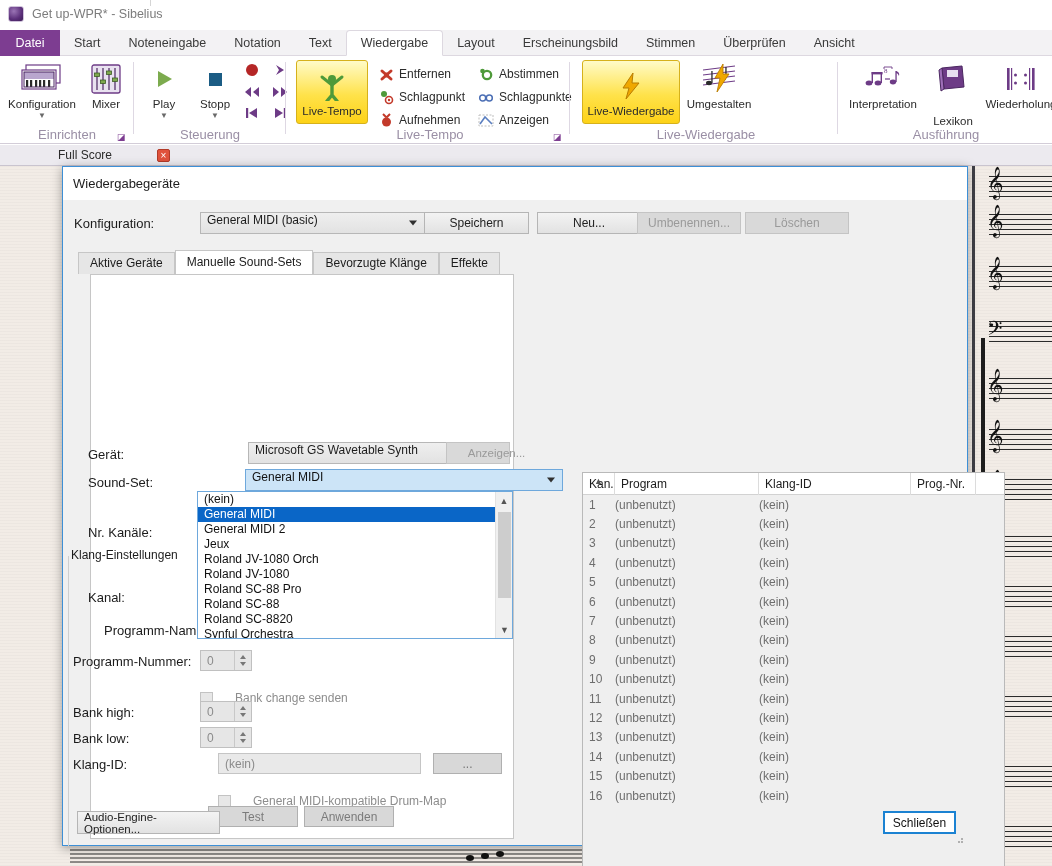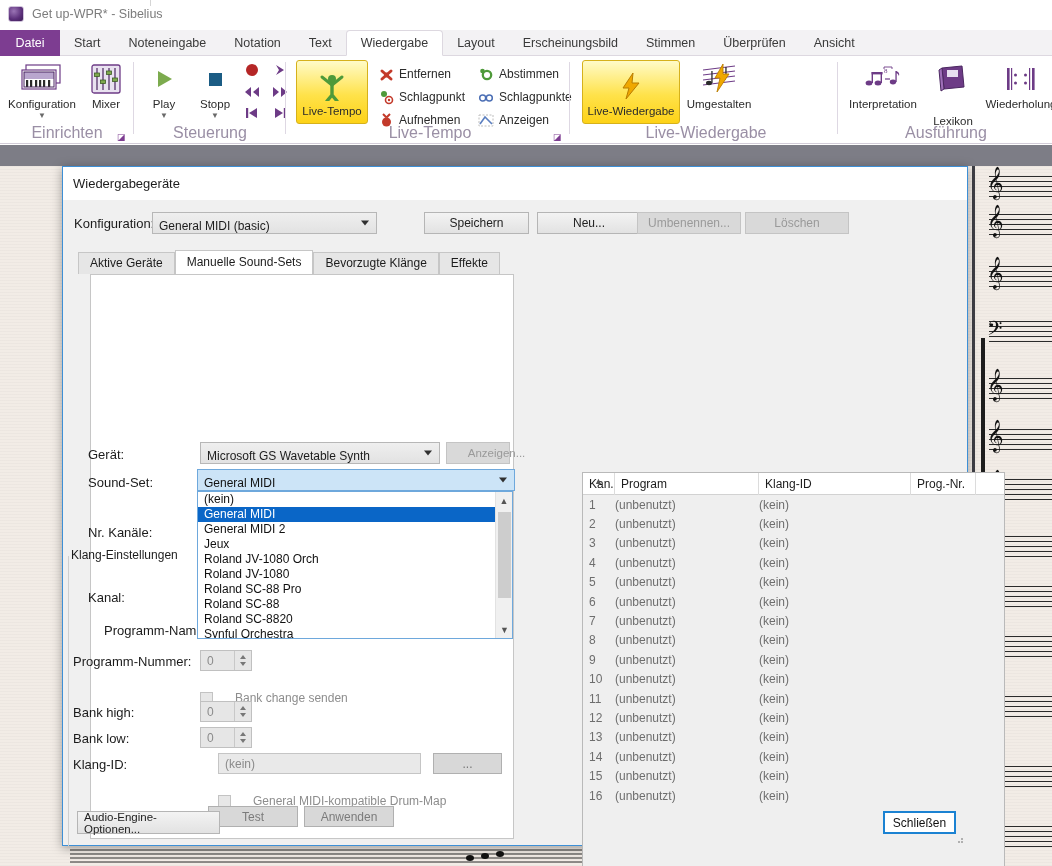--- a/index.html
+++ b/index.html
@@ -66,21 +66,21 @@
   #ribbon {
     position:absolute; left:0; top:56px; width:1052px; height:88px;
     background:#ffffff;
     border-bottom:1px solid #d3cdd8;
   }
   .rgroup {
     position:absolute; top:0; height:88px;
   }
   .rgroup .glabel {
     position:absolute; bottom:2px; left:0; width:100%;
-    text-align:center; color:#9a8fa5; font-size:16px;
+    text-align:center; color:#9a8fa5; font-size:13px;
   }
   .rgroup .gsep {
     position:absolute; right:0; top:6px; bottom:10px; width:1px; background:#ded8e3;
   }
   .rgroup .dlauncher {
     position:absolute; bottom:2px; right:8px; width:9px; height:9px;
     color:#7d3d91; font-size:9px; line-height:9px;
   }
 
   .bigbtn {
@@ -164,23 +164,24 @@
     display:flex; align-items:center; justify-content:center;
     padding:0 6px;
   }
   .btn.disabled { color:#9a9a9a; background:#d9d9d9; border-color:#c4c4c4; }
   .btn.flat { background:#d8d8d8; border:1px solid #b0b0b0; }
   .btn.primary { background:#ffffff; border:2px solid #1b82d2; color:#111; }
 
   .combo {
     background: linear-gradient(#efefef,#e2e2e2);
     border:1px solid #b7b7b7;
-    display:flex; align-items:flex-end;
+    display:flex; align-items:flex-start;
     font-size:12px; color:#1c1c1c; padding-left:6px;
     position:relative;
+    margin-left:48px;
   }
   .combo .arw {
     position:absolute; right:7px; top:50%; transform:translateY(-50%);
     width:0;height:0;border-left:4px solid transparent;border-right:4px solid transparent;
     border-top:5px solid #303030;
   }
   .combo.open {
     background:#cce4f7; border:1px solid #6ea8dc; color:#111;
   }
 
@@ -701,20 +702,26 @@
         <ellipse cx="430" cy="8" rx="4" ry="3"></ellipse>
           <ellipse cx="520" cy="12" rx="4" ry="3"></ellipse>
         <ellipse cx="535" cy="10" rx="4" ry="3"></ellipse>
           <ellipse cx="550" cy="8" rx="4" ry="3"></ellipse>
       </g>
     </svg>
   </div>
 
   <div style="position:absolute; left:988px; top:570px; font-family:'Liberation Serif',serif; font-style:italic; font-weight:bold; font-size:22px; color:#111;">ff</div>
 
+  <div id="docTabBar">
+    <div class="doctab">
+      <span>Full Score</span>
+      <span class="closebox">×</span>
+    </div>
+  </div>
 
   <div id="dialog">
 
     <div id="dlgTitle">Wiedergabegeräte</div>
 
     <div id="dlgBody">
 
       <div style="position:absolute; left:11px; top:14px; width:72px; height:20px; line-height:20px;" class="lbl-r">Konfiguration:</div>
       <div class="combo" style="left:89px; top:12px; width:225px; height:22px; position:absolute;">
         <span>General MIDI (basic)</span>

